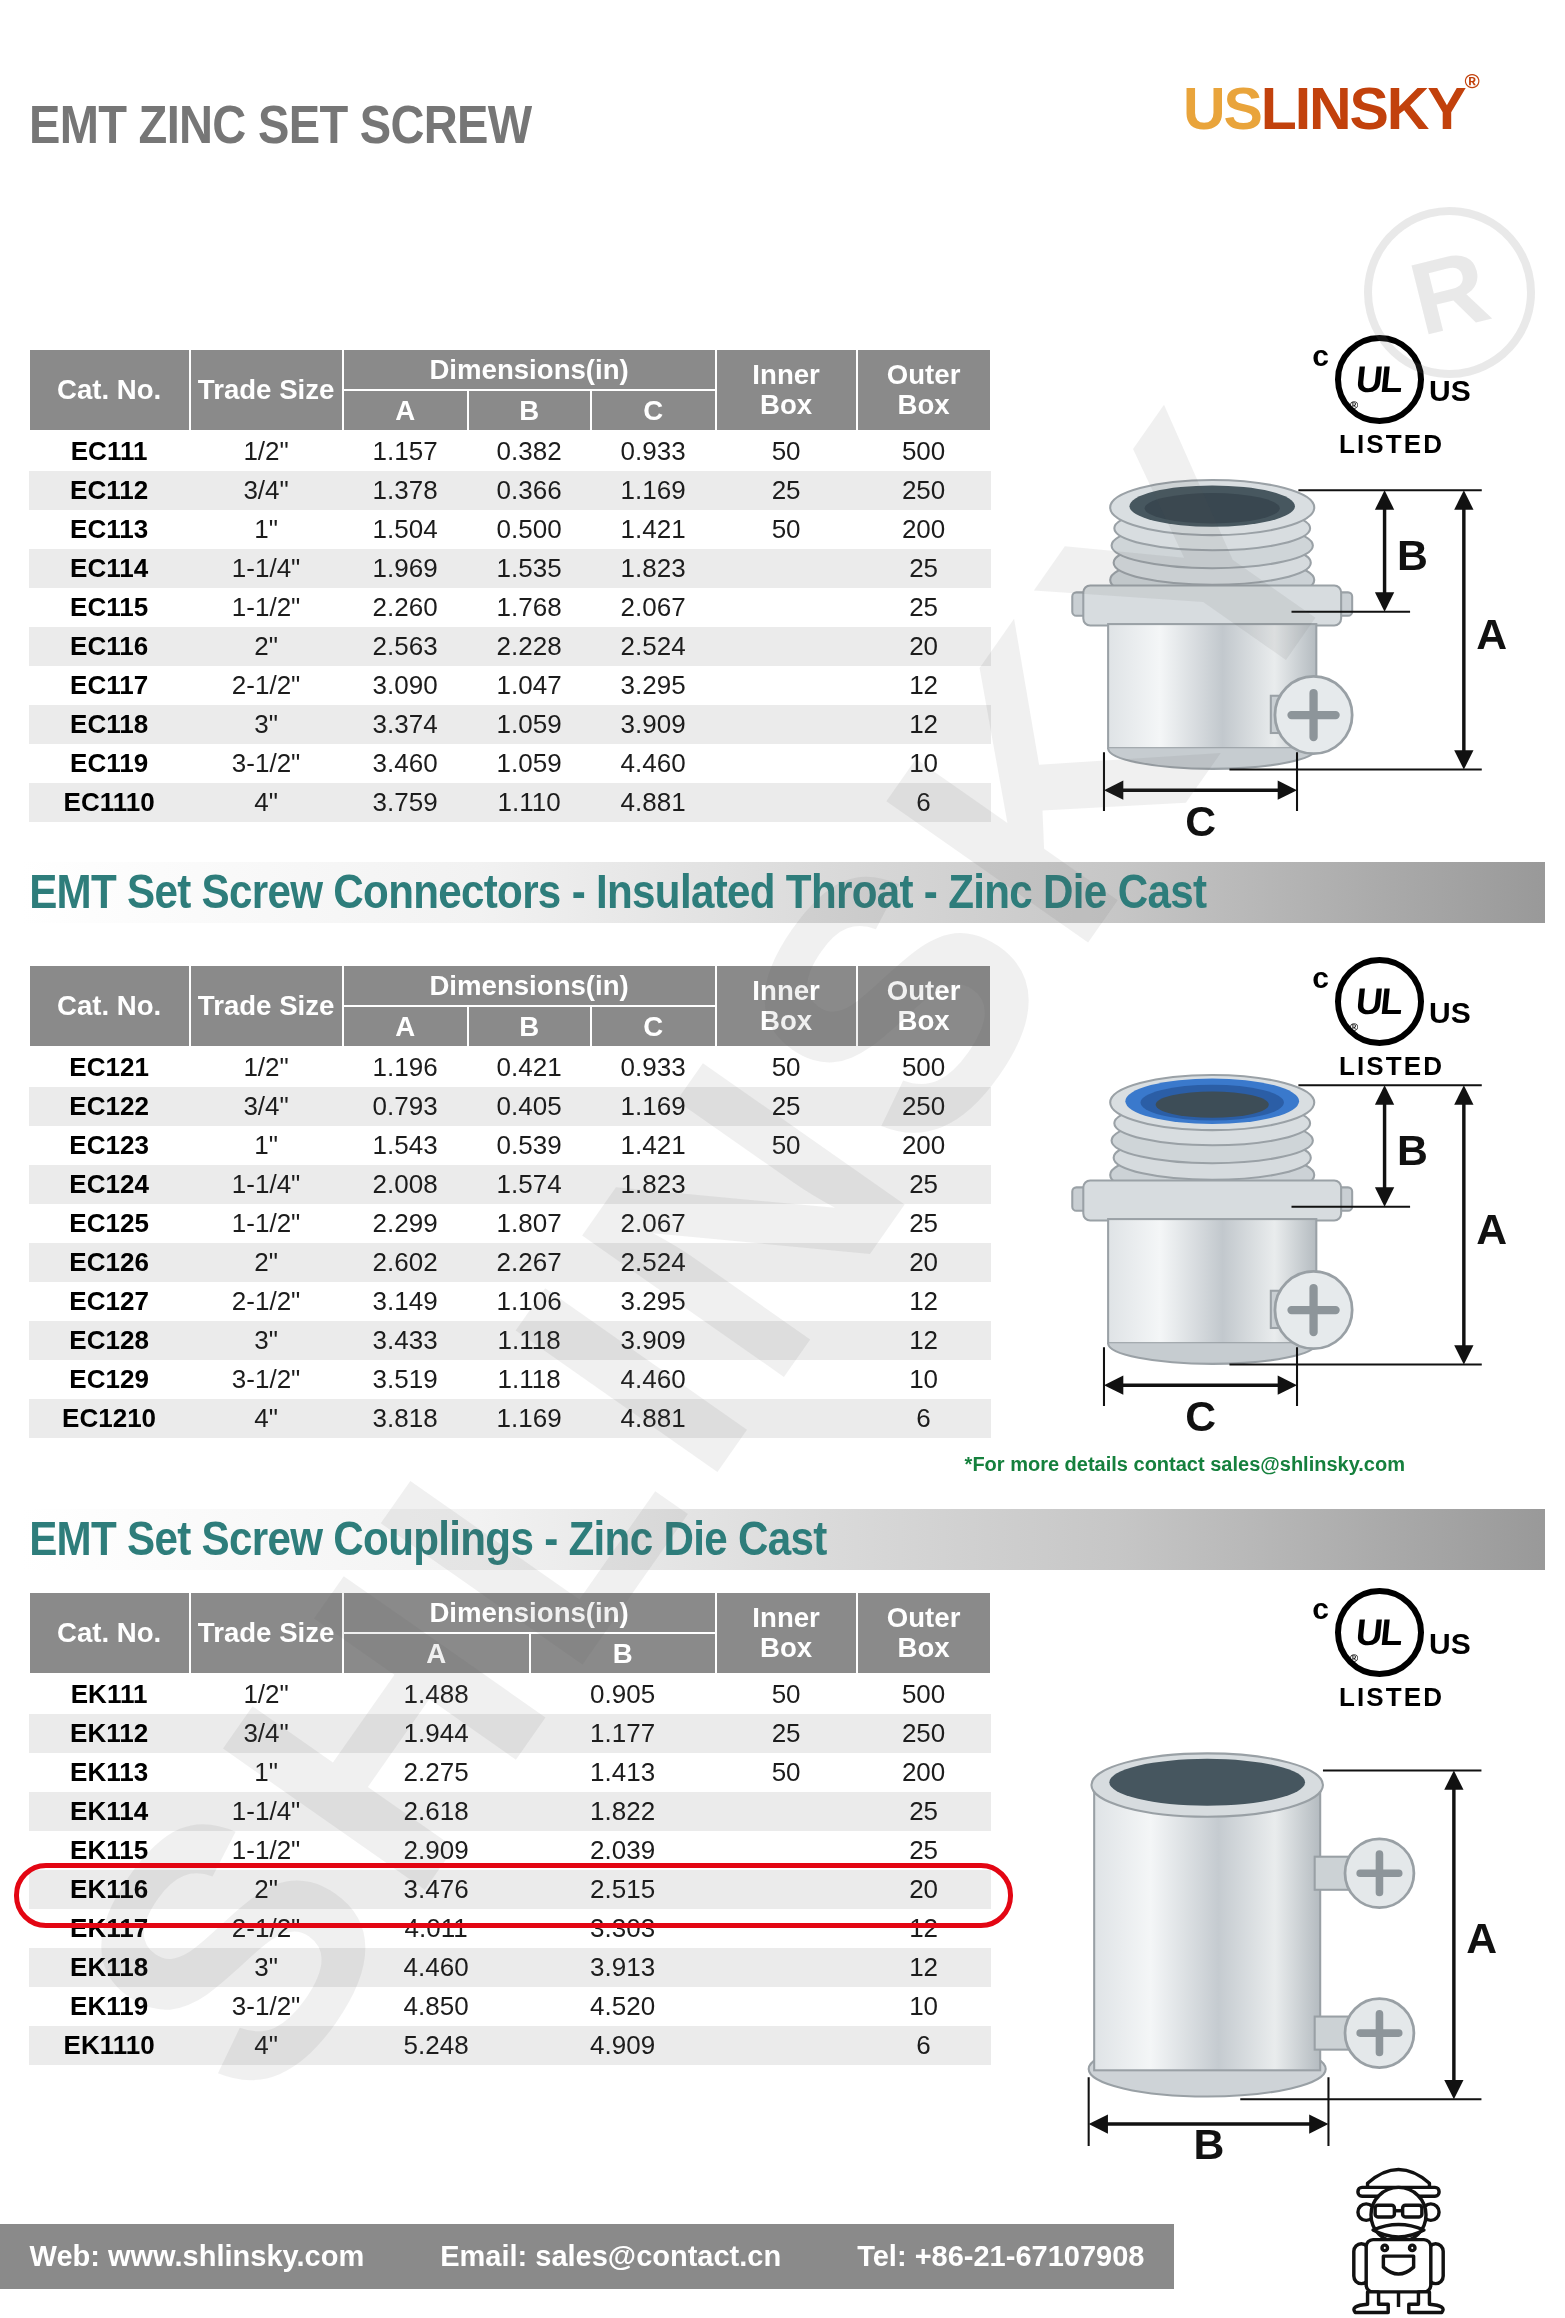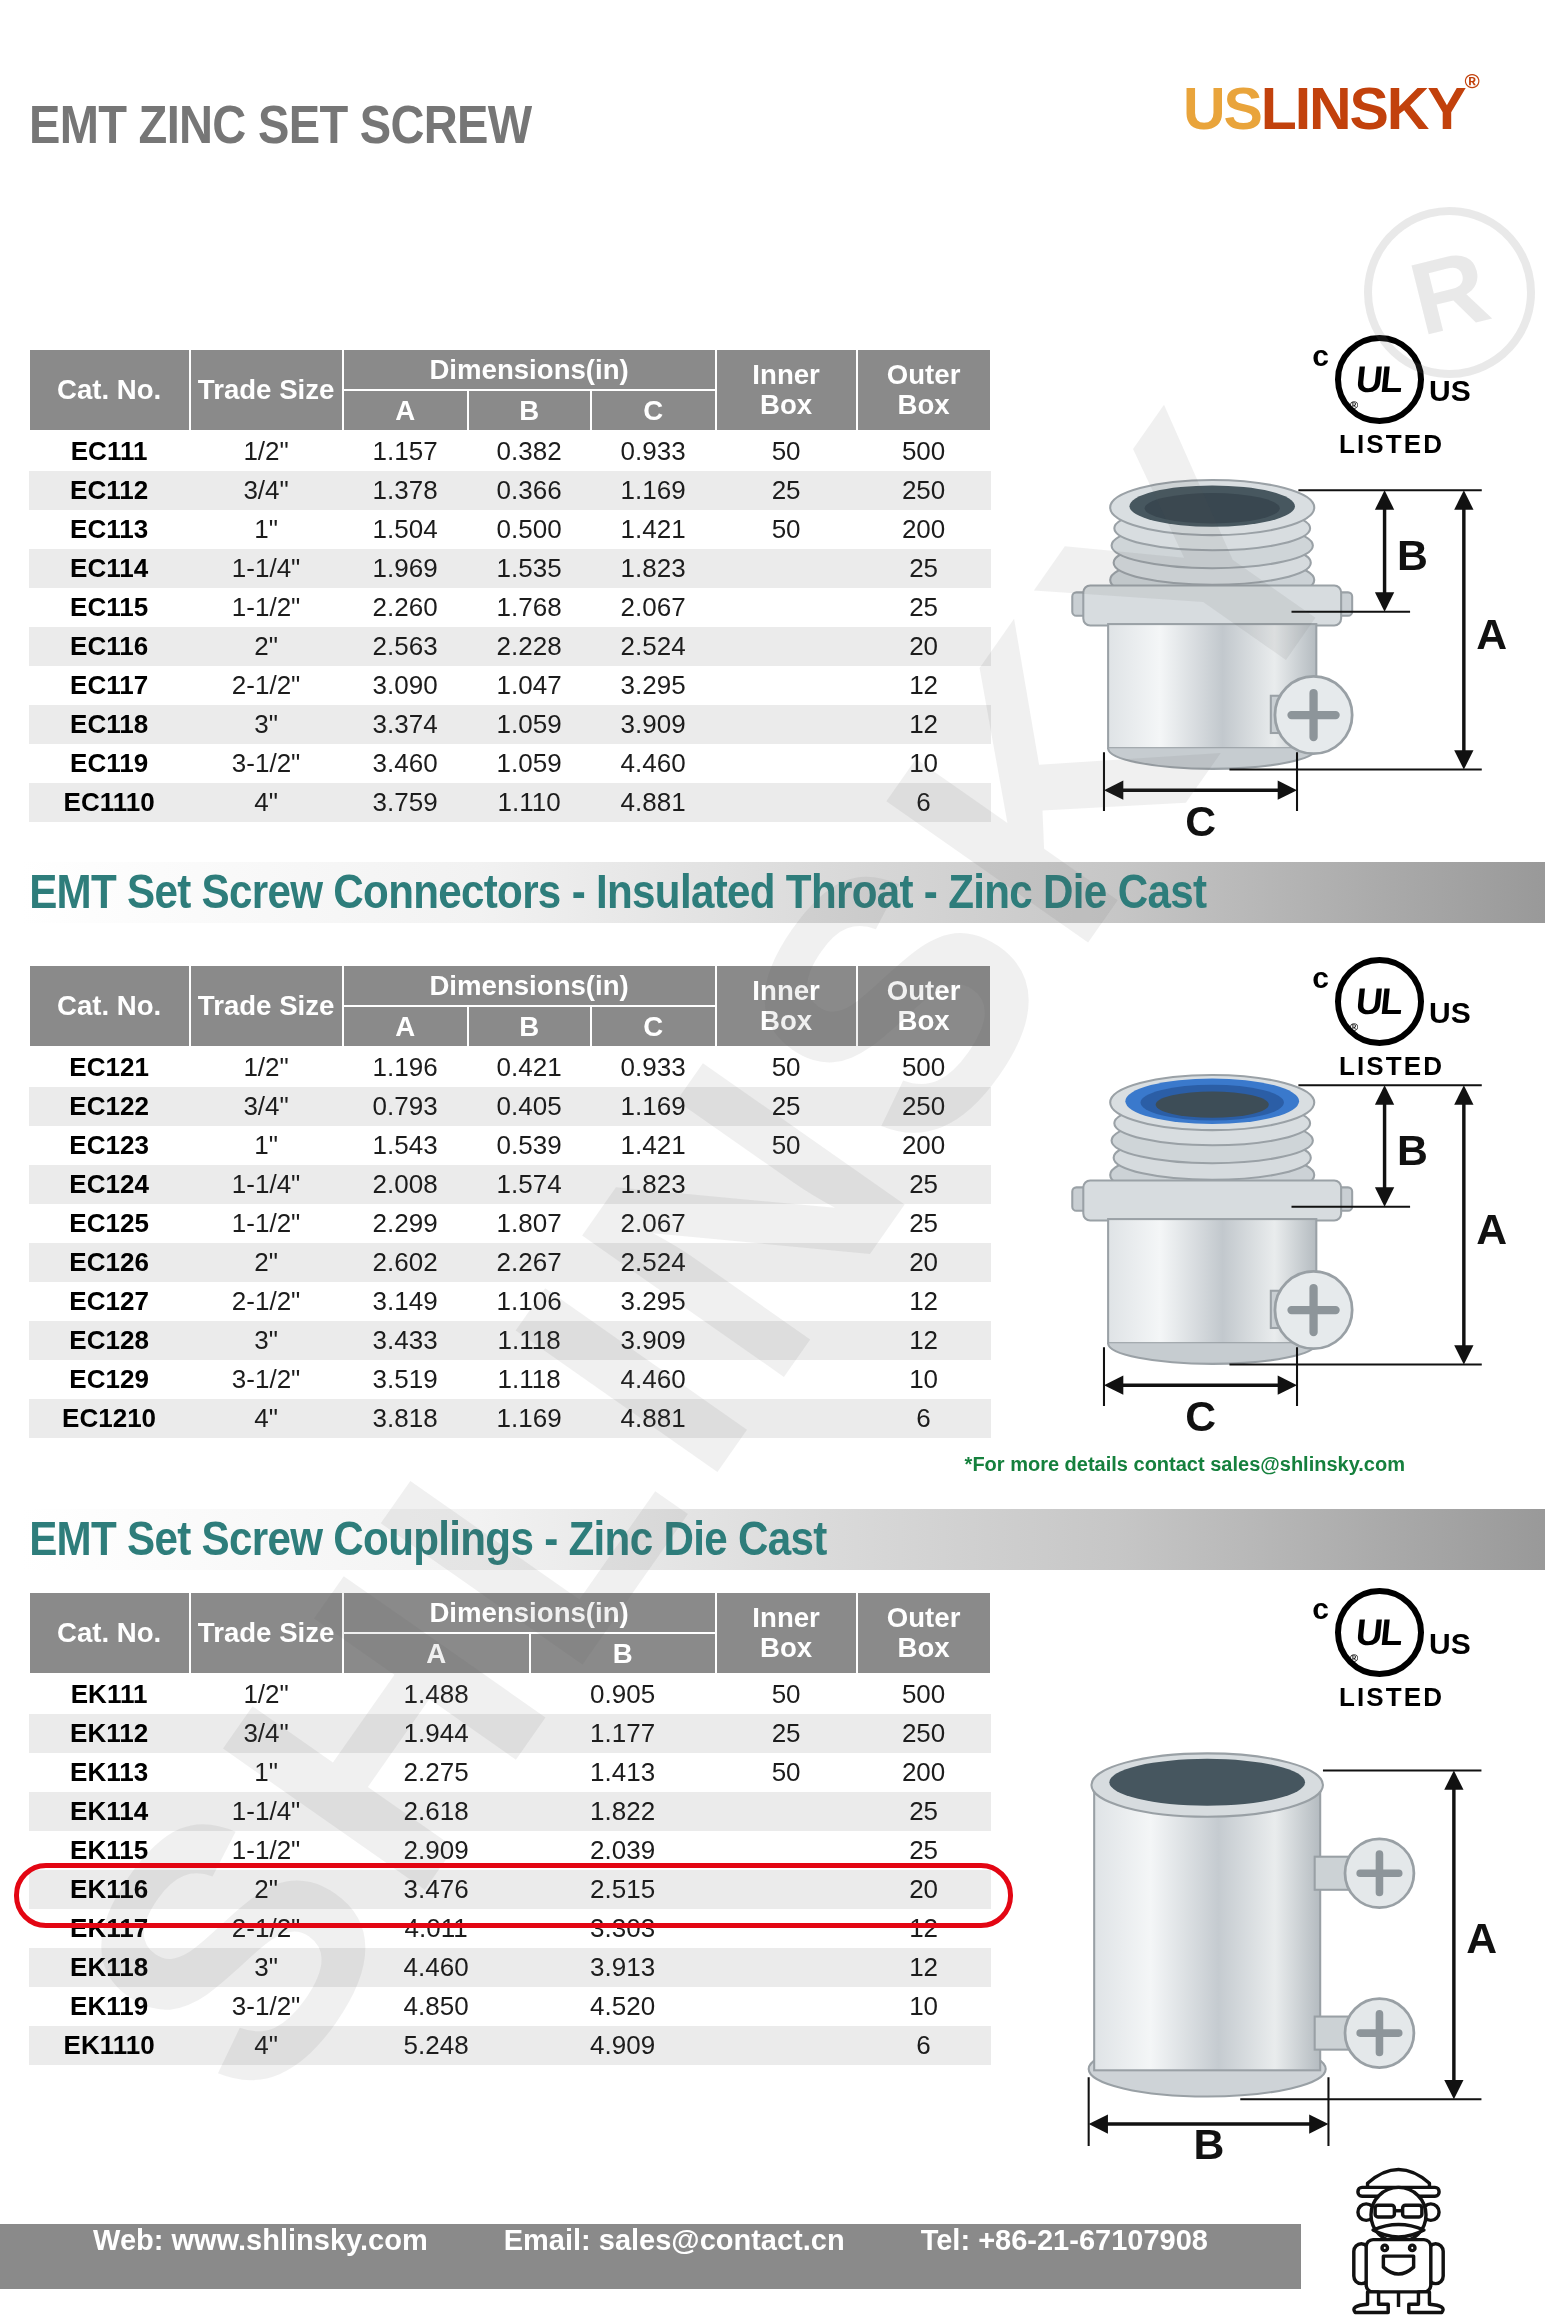--- a/index.html
+++ b/index.html
@@ -46,22 +46,22 @@
   .ul-l{font-size:37px;font-weight:900;letter-spacing:-2.1px;transform:skewX(-6deg);}
   .ulreg2{position:absolute;left:9.6px;bottom:6.9px;font-size:11px;font-weight:700;}
   .ulus{font-size:30px;font-weight:800;margin-top:39px;}
   .ullisted{font-size:26px;font-weight:800;letter-spacing:2.1px;margin-top:5px;}
 
   
   .photo{position:absolute;z-index:1;}
   .dimtext{font-family:"Liberation Sans",sans-serif;font-size:62px;font-weight:900;fill:#111;}
 
   
-  .footer{position:absolute;left:0;top:2224px;width:1301px;height:65px;background:#8A8A8A;
-    display:flex;align-items:flex-start;justify-content:center;gap:76px;z-index:2;}
+  .footer{position:absolute;left:0;top:2224px;width:1174px;height:65px;background:#8A8A8A;
+    display:flex;align-items:center;justify-content:center;gap:76px;z-index:2;}
   .footer .fitem{color:#fff;font-size:29px;font-weight:700;white-space:nowrap;}
   .mascot{position:absolute;left:1326px;top:2153px;z-index:2;}
 
   
   .wm{position:absolute;left:46%;top:54%;transform:translate(-50%,-50%) rotate(-55deg);
     font-size:358px;font-weight:900;letter-spacing:16.5px;color:rgba(90,90,90,0.09);
     white-space:nowrap;z-index:6;pointer-events:none;}
   .wm-reg{position:absolute;left:1364px;top:207px;width:155px;height:155px;
     border:8.3px solid rgba(120,120,120,0.16);border-radius:50%;display:flex;align-items:center;
     justify-content:center;font-size:103px;font-weight:600;color:rgba(120,120,120,0.16);

